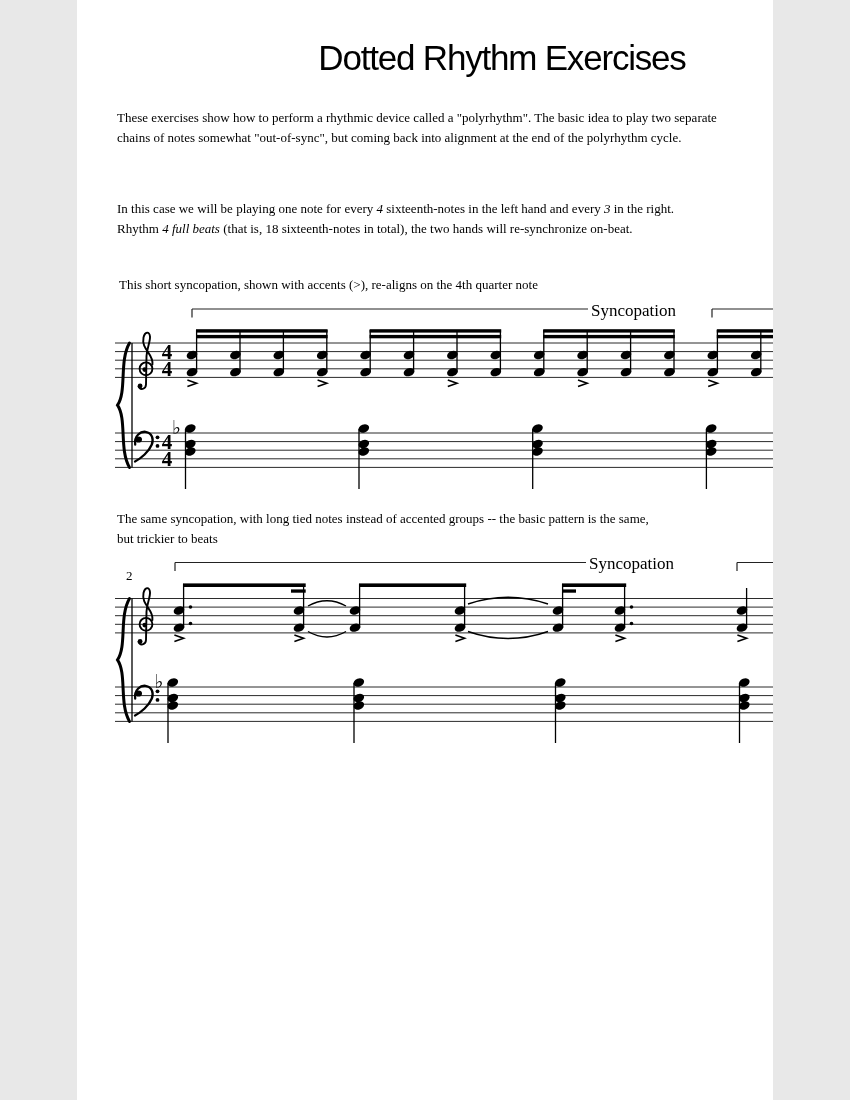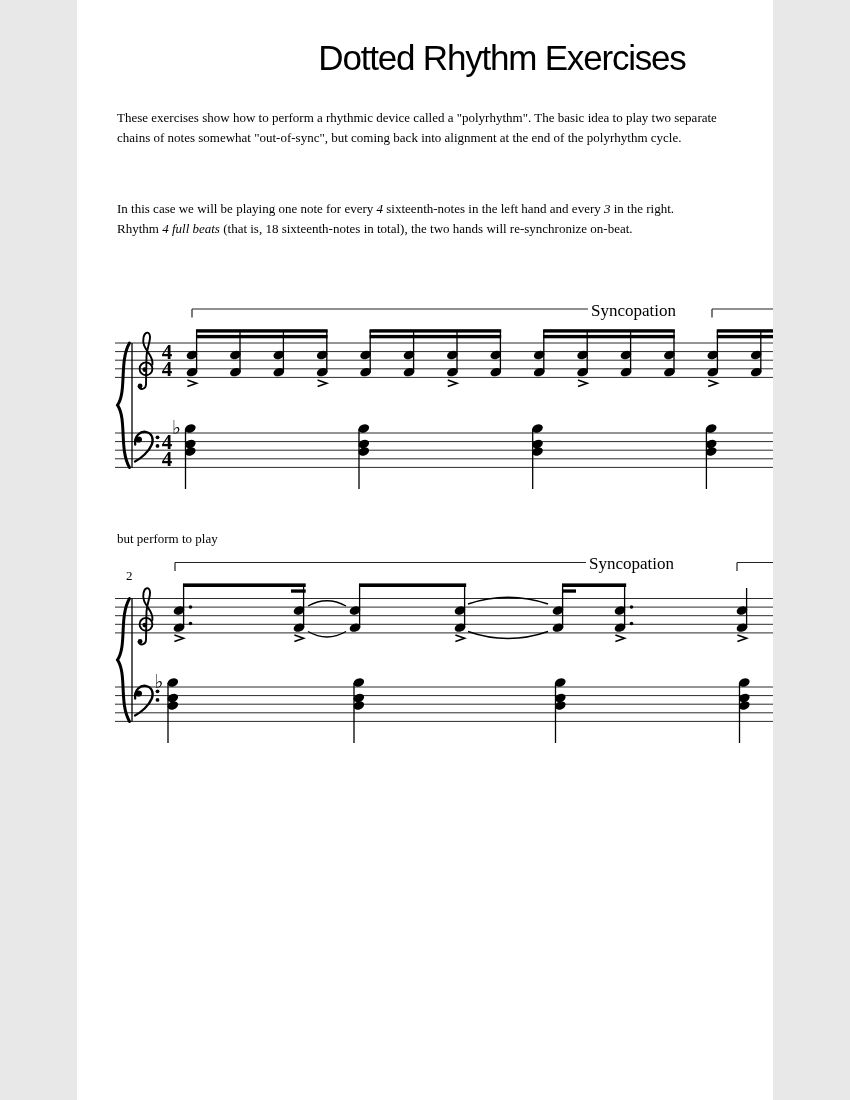--- a/index.html
+++ b/index.html
@@ -23,24 +23,25 @@
   <div class="bodytext" style="left:40px;top:108px;">
     <span>These exercises show how to perform a rhythmic device called a "polyrhythm". The basic idea to play two separate</span><br>
     <span>chains of notes somewhat "out-of-sync", but coming back into alignment at the end of the polyrhythm cycle.</span>
   </div>
 
   <div class="bodytext" style="left:40px;top:167px;margin-top:32px;">
     <span>In this case we will be playing one note for every </span><span class="it">4</span><span> sixteenth-notes in the left hand and every </span><span class="it">3</span><span> in the right.</span><br>
     <span>Rhythm </span><span class="it">4 full beats</span><span> (that is, 18 sixteenth-notes in total), the two hands will re-synchronize on-beat.</span>
   </div>
 
+  <div class="bodytext" style="left:42px;top:275px;">This short syncopation, shown with accents (&gt;), re-aligns on the 4th quarter note</div>
 
   <div class="bodytext" style="left:40px;top:509px;">
-    <br>
-    <span>but perform to play</span>
+    <span>The same syncopation, with long tied notes instead of accented groups -- the basic pattern is the same,</span><br>
+    <span>but trickier to beats</span>
   </div>
 
   <svg id="score-svg" width="850" height="1100" viewBox="0 0 850 1100">
       <g>
         <g>
           <line x1="38" y1="343" x2="812" y2="343" stroke="#2b2b2b" stroke-width="1"></line>
           <line x1="38" y1="351.6" x2="812" y2="351.6" stroke="#2b2b2b" stroke-width="1"></line>
           <line x1="38" y1="360.2" x2="812" y2="360.2" stroke="#2b2b2b" stroke-width="1"></line>
           <line x1="38" y1="368.8" x2="812" y2="368.8" stroke="#2b2b2b" stroke-width="1"></line>
           <line x1="38" y1="377.4" x2="812" y2="377.4" stroke="#2b2b2b" stroke-width="1"></line>

